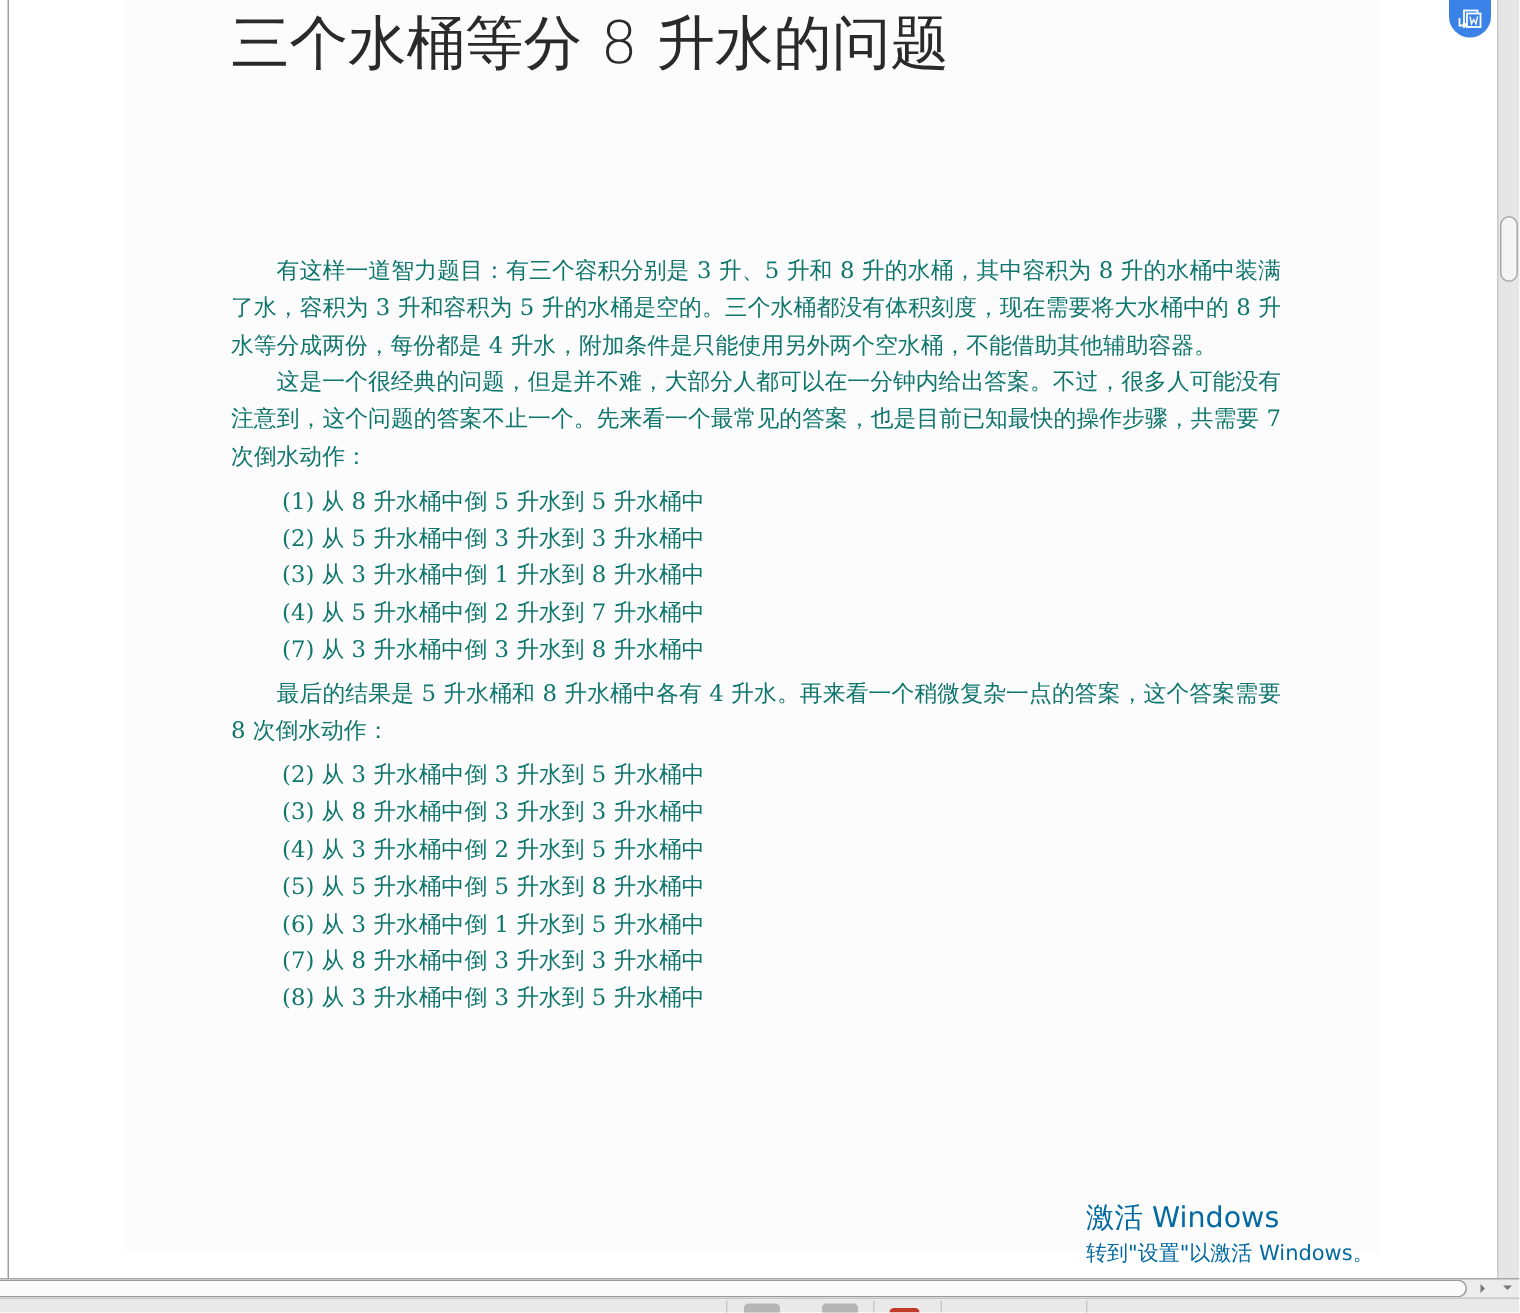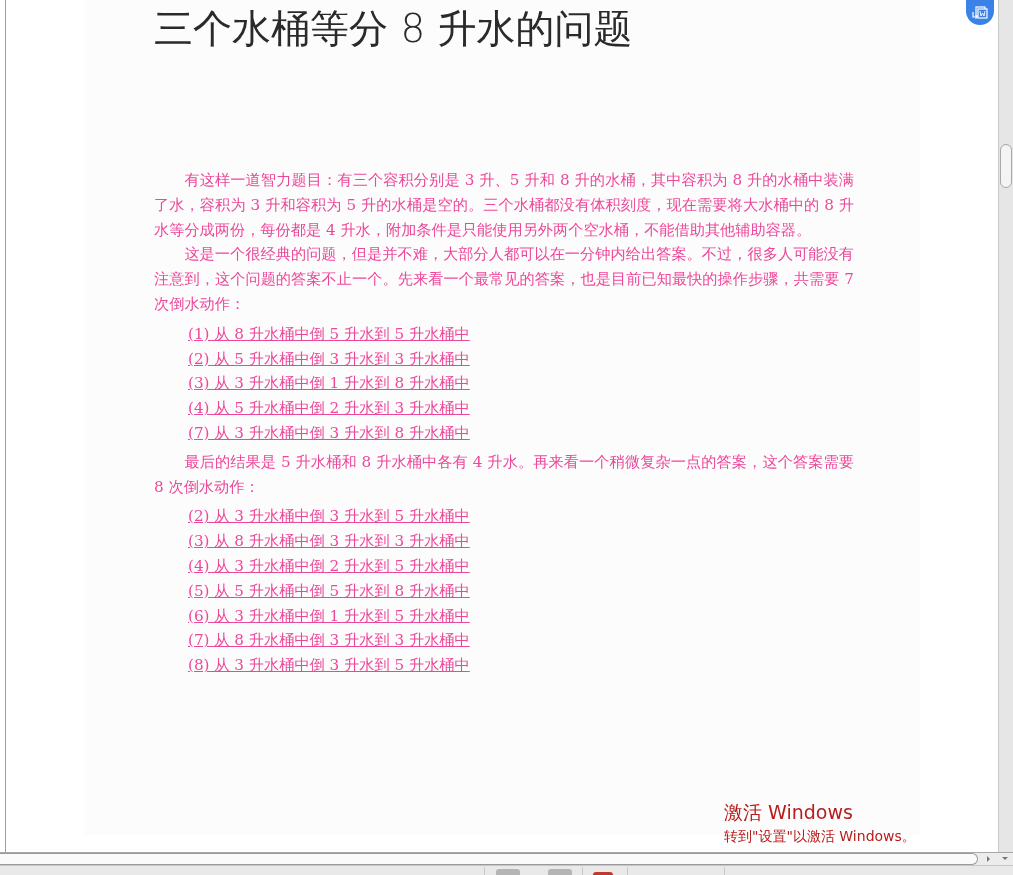--- a/index.html
+++ b/index.html
@@ -20,27 +20,27 @@
     background: #fcfcfc;
   }
   .doc-title {
     position: absolute; left: 154px; top: 2px;
     font-family: "DejaVu Sans", "Liberation Sans", sans-serif;
     font-weight: 200; font-size: 39px; color: #2a2a2a; letter-spacing: 0px;
     white-space: nowrap; -webkit-text-stroke: 0px;
   }
   .content {
     position: absolute; left: 154px; top: 168px; width: 700px;
-    font-size: 15.2px; line-height: 24.8px; color: #ec4899;
+    font-size: 15.2px; line-height: 24.8px; color: #0f766e;
   }
   .para { margin: 0; text-indent: 2em; text-align: justify; }
-  .steps { margin: 5px 0 4px 34px; padding: 0; list-style: none; text-decoration: underline; }
+  .steps { margin: 5px 0 4px 34px; padding: 0; list-style: none; }
   .steps li { height: 24.8px; line-height: 24.8px; white-space: nowrap; }
   .watermark {
-    position: absolute; left: 724px; top: 799px; color: #b91c1c;
+    position: absolute; left: 724px; top: 799px; color: #0369a1;
     font-family: "DejaVu Sans", "Liberation Sans", sans-serif;
   }
   .watermark .wm-title { font-size: 19px; line-height: 26px; }
   .watermark .wm-sub { font-size: 14px; line-height: 22px; }
   .float-btn {
     position: absolute; left: 966px; top: 0; width: 28px; height: 25px;
     background: #3a82e8; border-radius: 0 0 14px 14px;
     display: flex; align-items: center; justify-content: center;
   }
   .vscroll {
@@ -84,21 +84,21 @@
 
   <div class="doc-title">三个水桶等分 8 升水的问题</div>
 
   <div class="content">
     <p class="para">有这样一道智力题目：有三个容积分别是 3 升、5 升和 8 升的水桶，其中容积为 8 升的水桶中装满了水，容积为 3 升和容积为 5 升的水桶是空的。三个水桶都没有体积刻度，现在需要将大水桶中的 8 升水等分成两份，每份都是 4 升水，附加条件是只能使用另外两个空水桶，不能借助其他辅助容器。</p>
     <p class="para">这是一个很经典的问题，但是并不难，大部分人都可以在一分钟内给出答案。不过，很多人可能没有注意到，这个问题的答案不止一个。先来看一个最常见的答案，也是目前已知最快的操作步骤，共需要 7 次倒水动作：</p>
     <ul class="steps">
       <li>(1) 从 8 升水桶中倒 5 升水到 5 升水桶中</li>
       <li>(2) 从 5 升水桶中倒 3 升水到 3 升水桶中</li>
       <li>(3) 从 3 升水桶中倒 1 升水到 8 升水桶中</li>
-      <li>(4) 从 5 升水桶中倒 2 升水到 3 升水桶中</li>
+      <li>(4) 从 5 升水桶中倒 2 升水到 7 升水桶中</li>
       <li>(7) 从 3 升水桶中倒 3 升水到 8 升水桶中</li>
     </ul>
     <p class="para">最后的结果是 5 升水桶和 8 升水桶中各有 4 升水。再来看一个稍微复杂一点的答案，这个答案需要 8 次倒水动作：</p>
     <ul class="steps">
       <li>(2) 从 3 升水桶中倒 3 升水到 5 升水桶中</li>
       <li>(3) 从 8 升水桶中倒 3 升水到 3 升水桶中</li>
       <li>(4) 从 3 升水桶中倒 2 升水到 5 升水桶中</li>
       <li>(5) 从 5 升水桶中倒 5 升水到 8 升水桶中</li>
       <li>(6) 从 3 升水桶中倒 1 升水到 5 升水桶中</li>
       <li>(7) 从 8 升水桶中倒 3 升水到 3 升水桶中</li>

